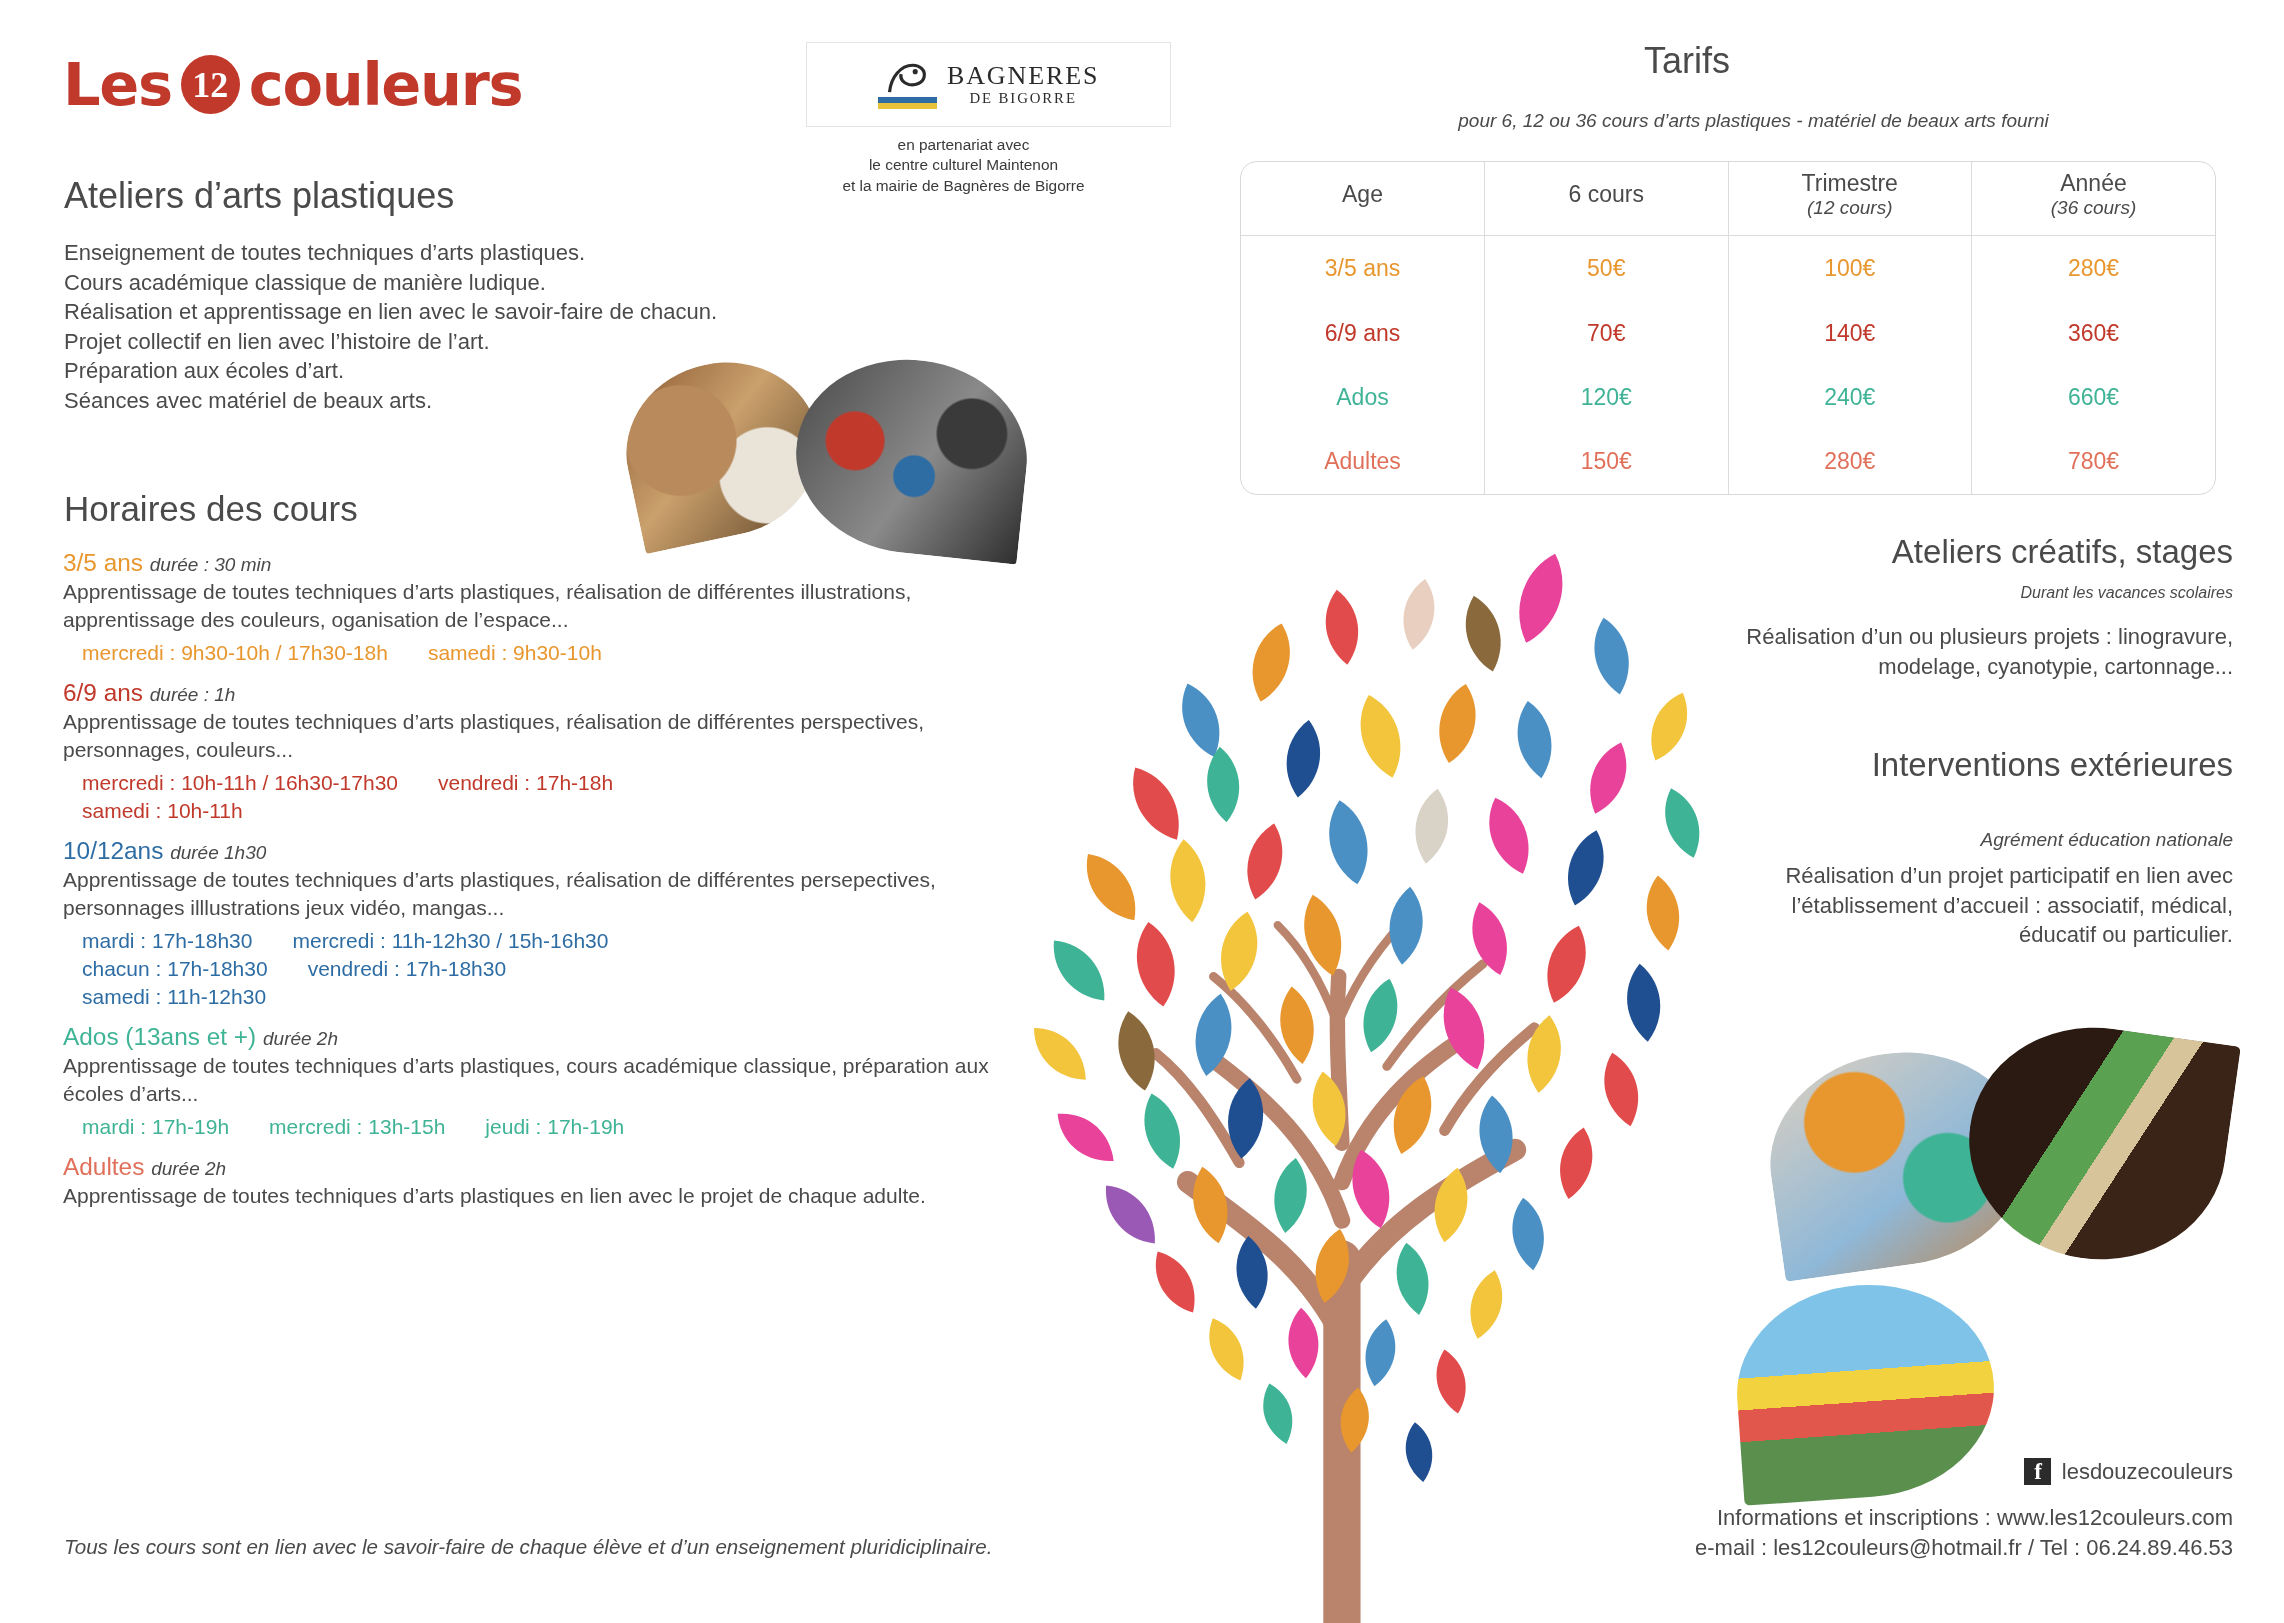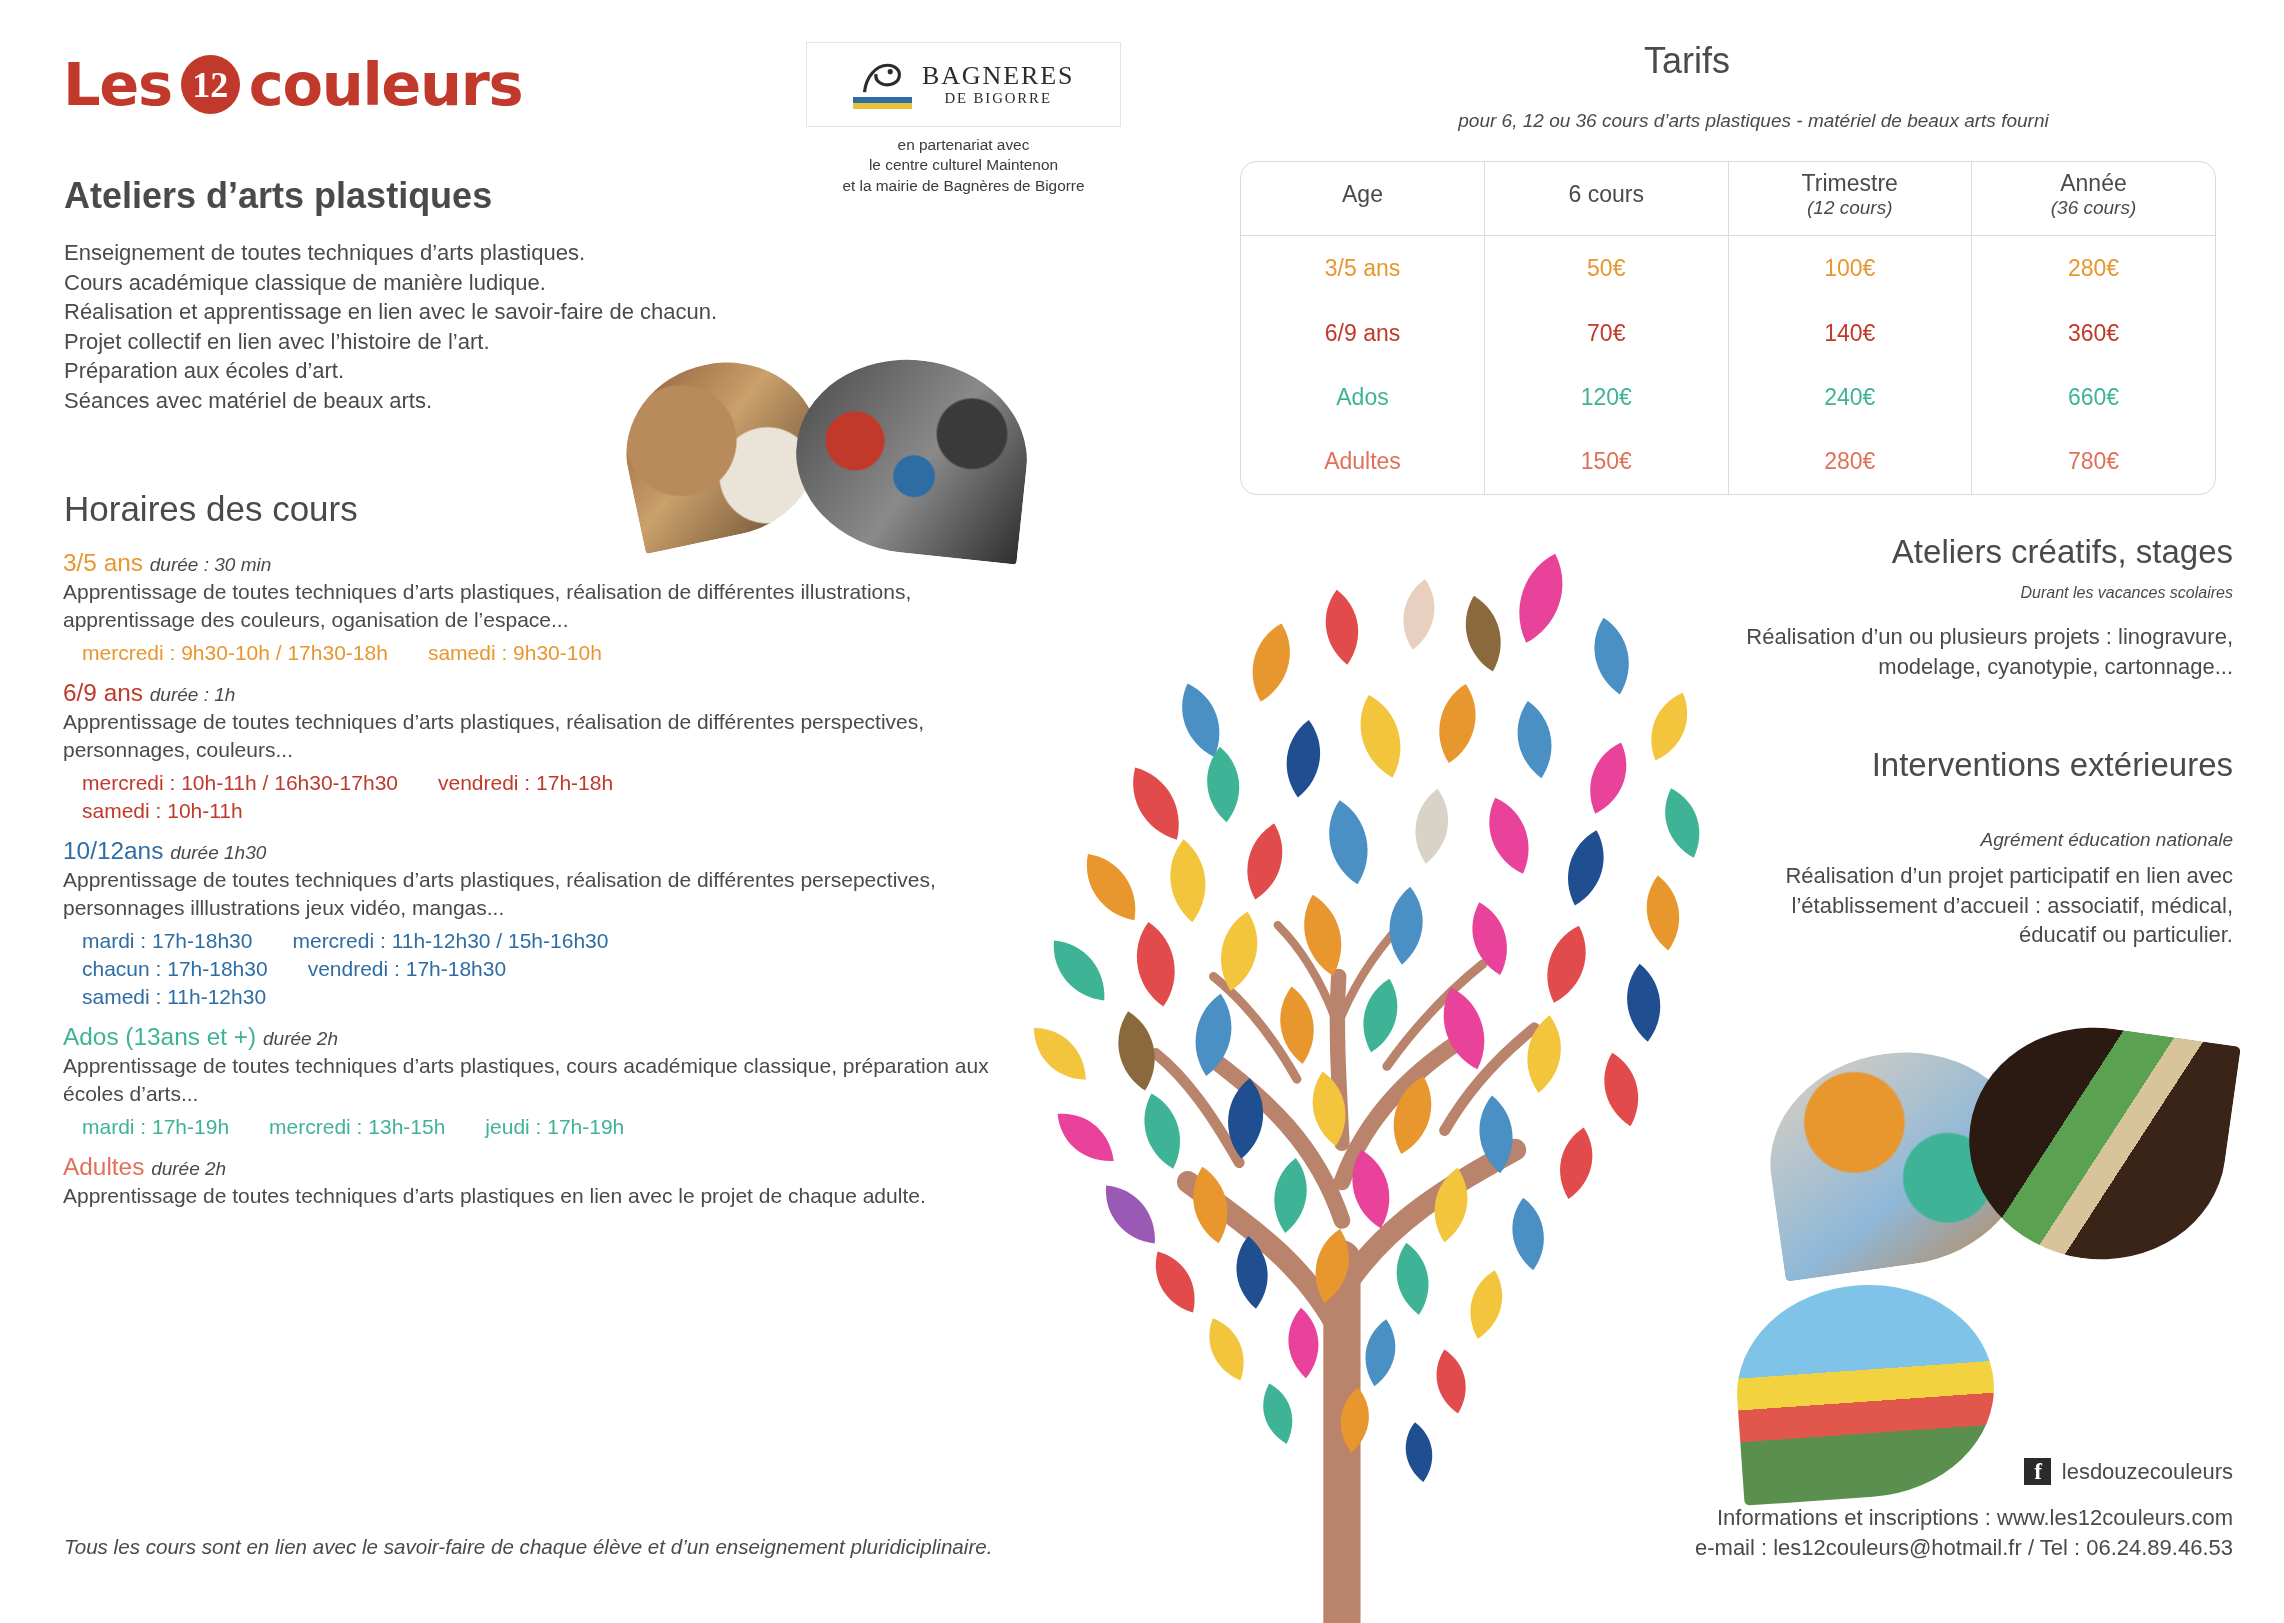--- a/index.html
+++ b/index.html
@@ -43,21 +43,21 @@
     align-items: center;
     justify-content: center;
     margin: 0 9px;
     font-family: "Liberation Serif", serif;
   }
 
   
   .h1 {
     font-size: 36px;
     color: #4a4a4a;
-    font-weight: bold;
+    font-weight: normal;
   }
   .h2 {
     font-size: 35px;
     color: #4a4a4a;
     font-weight: normal;
   }
 
   #title-atelier {
     position: absolute;
     left: 64px;
@@ -127,21 +127,21 @@
 
   
   #partner {
     position: absolute;
     left: 806px;
     top: 42px;
     width: 315px;
     text-align: center;
   }
   #partner .box {
-    width: 315px;
+    width: 365px;
     height: 85px;
     background: #ffffff;
     border: 0.6px solid #e4e4e4;
     display: flex;
     align-items: center;
     justify-content: center;
     position: relative;
     box-sizing: border-box;
   }
   #partner .bg-name {

